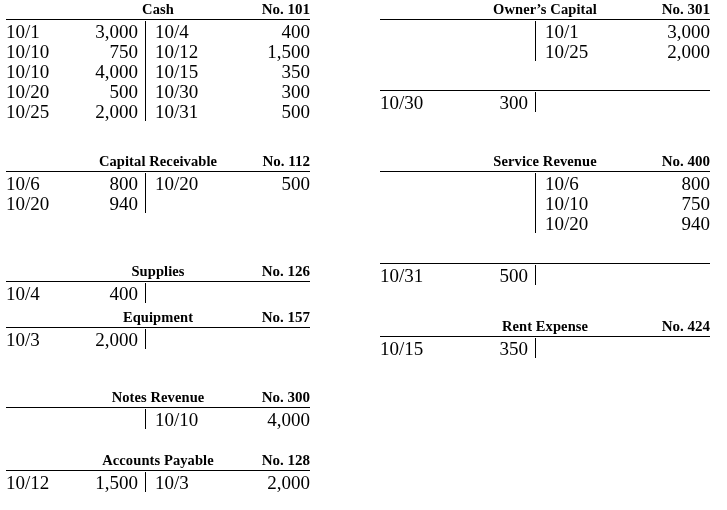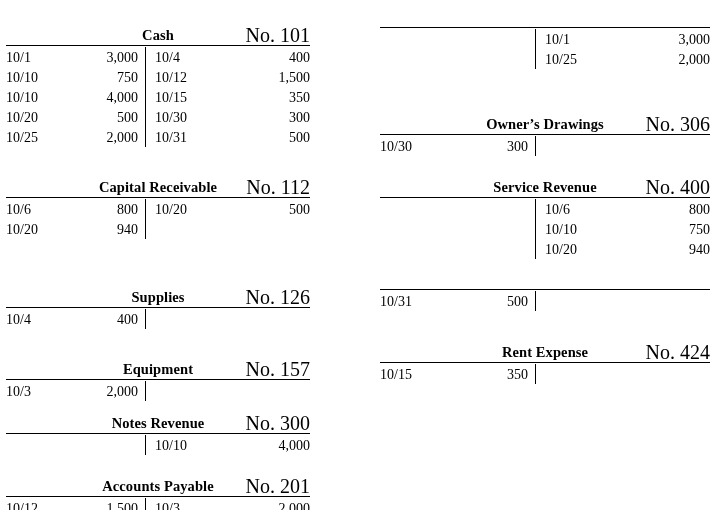--- a/index.html
+++ b/index.html
@@ -28,21 +28,20 @@
     position: absolute;
     top: 0;
   }
   .column.left  { left: 6px;   width: 304px; }
   .column.right { left: 380px; width: 330px; }
 
   
   .account {
     position: absolute;
     width: 100%;
-    margin-top: 26px;
   }
 
   .acct-head {
     position: relative;
     height: 18px;
     line-height: 18px;
   }
   .acct-title {
     position: absolute;
     left: 0;
@@ -50,22 +49,22 @@
     width: 100%;
     text-align: center;
     font-weight: bold;
     font-size: 14.5px;
     letter-spacing: 0.1px;
   }
   .acct-no {
     position: absolute;
     right: 0;
     top: 0;
-    font-weight: normal;
-    font-size: 20px;
+    font-weight: bold;
+    font-size: 15px;
     white-space: nowrap;
   }
 
   .rule {
     height: 0;
     border-top: 1.4px solid #000000;
     width: 100%;
     margin-top: 1px;
   }
 
@@ -78,21 +77,21 @@
     position: absolute;
     width: 0;
     border-left: 1.3px solid #000000;
     top: 1px;
   }
 
   .row {
     position: relative;
     height: 20px;
     line-height: 20px;
-    font-size: 14px;
+    font-size: 19px;
   }
 
   .cell {
     position: absolute;
     top: 0;
     height: 20px;
     white-space: nowrap;
   }
   .dr-date { left: 0; text-align: left; }
   .dr-amt  { text-align: right; }
@@ -187,21 +186,21 @@
         <div class="rows">
           <div class="divider" style="height: 20px;"></div>
           <div class="row">
             <span class="cell dr-date">10/4</span>
             <span class="cell dr-amt">400</span>
             <span class="cell cr-date"></span>
             <span class="cell cr-amt"></span>
           </div>
         </div>
       </div>
-      <div class="account" style="top: 334px;">
+      <div class="account" style="top: 308px;">
         <div class="acct-head">
           <div class="acct-title">Equipment</div>
           <div class="acct-no">No. 157</div>
         </div>
         <div class="rule"></div>
         <div class="rows">
           <div class="divider" style="height: 20px;"></div>
           <div class="row">
             <span class="cell dr-date">10/3</span>
             <span class="cell dr-amt">2,000</span>
@@ -222,58 +221,58 @@
             <span class="cell dr-date"></span>
             <span class="cell dr-amt"></span>
             <span class="cell cr-date">10/10</span>
             <span class="cell cr-amt">4,000</span>
           </div>
         </div>
       </div>
       <div class="account" style="top: 451px;">
         <div class="acct-head">
           <div class="acct-title">Accounts Payable</div>
-          <div class="acct-no">No. 201</div>
+          <div class="acct-no">No. 128</div>
         </div>
         <div class="rule"></div>
         <div class="rows">
           <div class="divider" style="height: 20px;"></div>
           <div class="row">
             <span class="cell dr-date">10/12</span>
             <span class="cell dr-amt">1,500</span>
             <span class="cell cr-date">10/3</span>
             <span class="cell cr-amt">2,000</span>
           </div>
         </div>
       </div>
     </div>
     <div class="column right">
       <div class="account" style="top: 0px;">
+        <div class="acct-head">
+          <div class="acct-title">Owner’s Capital</div>
+          <div class="acct-no">No. 301</div>
+        </div>
         <div class="rule"></div>
         <div class="rows">
           <div class="divider" style="height: 40px;"></div>
           <div class="row">
             <span class="cell dr-date"></span>
             <span class="cell dr-amt"></span>
             <span class="cell cr-date">10/1</span>
             <span class="cell cr-amt">3,000</span>
           </div>
           <div class="row">
             <span class="cell dr-date"></span>
             <span class="cell dr-amt"></span>
             <span class="cell cr-date">10/25</span>
             <span class="cell cr-amt">2,000</span>
           </div>
         </div>
       </div>
       <div class="account" style="top: 89px;">
-        <div class="acct-head">
-          <div class="acct-title">Owner’s Drawings</div>
-          <div class="acct-no">No. 306</div>
-        </div>
         <div class="rule"></div>
         <div class="rows">
           <div class="divider" style="height: 20px;"></div>
           <div class="row">
             <span class="cell dr-date">10/30</span>
             <span class="cell dr-amt">300</span>
             <span class="cell cr-date"></span>
             <span class="cell cr-amt"></span>
           </div>
         </div>

